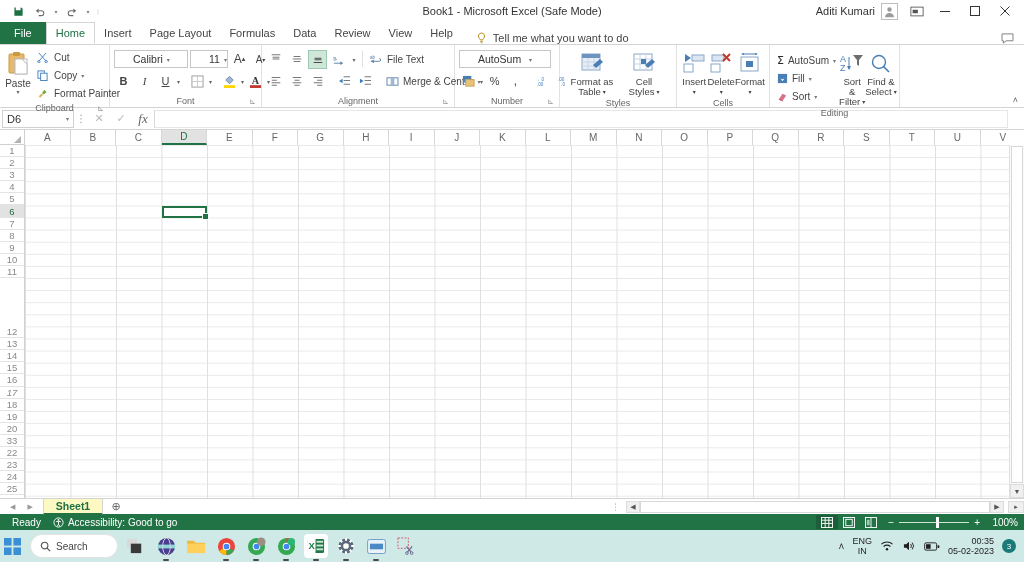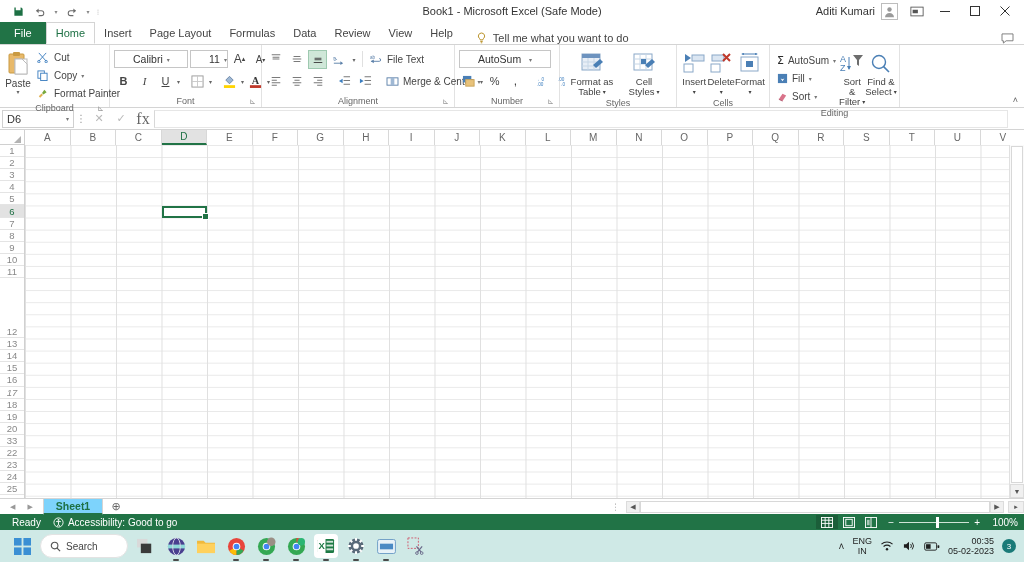--- a/index.html
+++ b/index.html
@@ -110,21 +110,21 @@
   #formulabar{ height:22px; display:flex; align-items:center; background:#fff;
                border-bottom:1px solid #d4d4d4; }
   #namebox{
     width:72px;height:18px;margin-left:2px;border:1px solid #d0d0d0;background:#fff;
     display:flex;align-items:center;padding:0 4px;font-size:11px;color:#333;
   }
   #namebox .cv{ margin-left:auto; font-size:6px;color:#777; }
   .fdots{ width:14px;text-align:center;color:#999;font-size:10px; }
   .fbtn{ width:22px;height:18px;display:flex;align-items:center;justify-content:center;
          color:#b9b9b9; font-size:11px;}
-  .fbtn.fx{ color:#666; font-family:"Liberation Serif", serif; font-size:16px;}
+  .fbtn.fx{ color:#666; font-style:italic; font-family:"Liberation Serif", serif; font-size:13px;}
   #fx-input{ flex:1; height:18px; border:1px solid #e6e6e6; border-left:1px solid #d8d8d8;
              background:#fff; margin-right:16px; }
 
   
   #gridarea{ position:relative; height:368px; display:flex; flex-direction:column; }
   #colhdr{ height:15px; display:flex; background:#fff; border-bottom:1px solid #d0d0d0;}
   .corner{ width:25px; min-width:25px; height:15px; position:relative; border-right:1px solid #d0d0d0; }
   .corner:after{ content:""; position:absolute; right:3px; bottom:2px;
      border-left:7px solid transparent; border-bottom:7px solid #b3b3b3; }
   .ch{
@@ -157,21 +157,21 @@
   .sbtn{ height:14px; display:flex;align-items:center;justify-content:center;
          font-size:7px;color:#555; background:#f0f0f0; border:1px solid #dcdcdc;}
   #vthumb{ flex:1; background:#fff; border:1px solid #d8d8d8; margin:1px 1px; }
 
   
   #sheetbar{ height:16px; display:flex; align-items:center; background:#fff;
              border-top:1px solid #d4d4d4; }
   .navarrows{ display:flex; gap:12px; padding:0 10px; color:#999; font-size:7px;}
   .sheettab{
     padding:0 12px; height:16px; display:flex; align-items:center;
-    font-size:10.5px; color:#1d7044; font-weight:bold; background:#7dd3fc;
+    font-size:10.5px; color:#1d7044; font-weight:bold; background:#fef9c3;
     border-left:1px solid #d4d4d4; border-right:1px solid #d4d4d4;
     border-bottom:2px solid #217346;
   }
   .addsheet{ width:26px; display:flex;align-items:center;justify-content:center;
              color:#666; font-size:11px;}
   .hsplit{ margin-left:auto; display:flex; align-items:center; }
   .hdots{ color:#aaa; font-size:9px; padding:0 6px;}
   #hscroll{ width:378px; height:12px; display:flex; align-items:center; }
   #hscroll .sb{ width:14px;height:12px; background:#f0f0f0; border:1px solid #dcdcdc;
                 display:flex;align-items:center;justify-content:center;font-size:7px;color:#555;}
@@ -189,21 +189,21 @@
   .viewbtn{ width:22px;height:14px;display:flex;align-items:center;justify-content:center;
             color:#fff; font-size:10px;}
   .viewbtn.on{ background:#1b5e39; }
   .zoomctl{ display:flex; align-items:center; gap:5px; padding:0 6px;}
   .ztrack{ width:70px; height:1px; background:#cfe3d6; position:relative;}
   .zthumb{ position:absolute; left:37px; top:-5px; width:3px; height:11px; background:#fff;}
   .zlabel{ width:32px; text-align:right; font-size:10px;}
 
   
   #taskbar{ height:32px; background:#cfe9e6; display:flex; align-items:center; position:relative;}
-  .tb-center{ position:absolute; left:0; display:flex; align-items:center; gap:6px; padding-left:10px;}
+  .tb-center{ position:absolute; left:0; display:flex; align-items:center; gap:6px; }
   .tbicon{ width:24px;height:24px; display:flex;align-items:center;justify-content:center;
            border-radius:4px; position:relative;}
   .tbicon.active{ background:#fff; }
   .tbicon .dot{ position:absolute; bottom:-3px; left:50%; transform:translateX(-50%);
                 width:6px;height:2px;background:#4a4a4a;border-radius:1px;}
   .searchpill{
     height:24px; width:88px; background:#fff; border-radius:12px; display:flex;
     align-items:center; gap:5px; padding:0 9px; font-size:10px; color:#444;
     border:1px solid #e3e3e3;
   }

